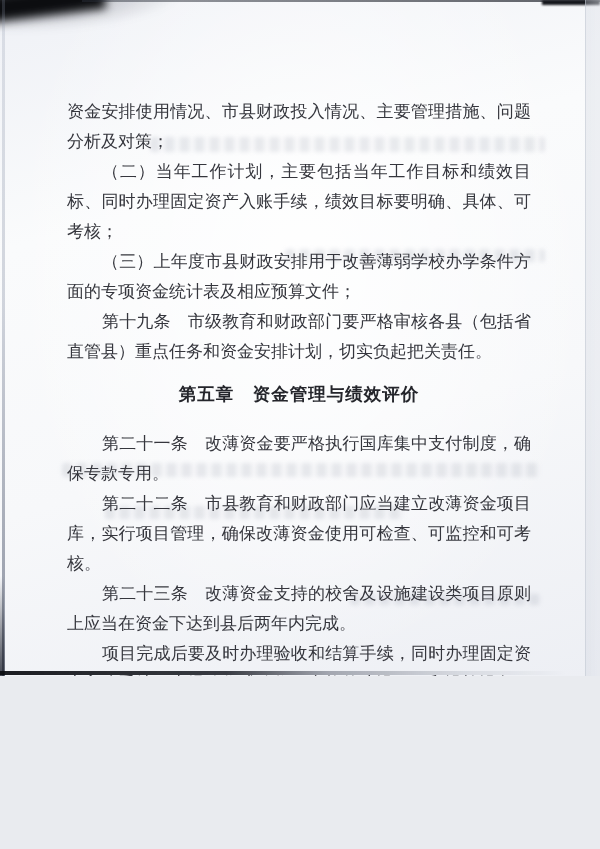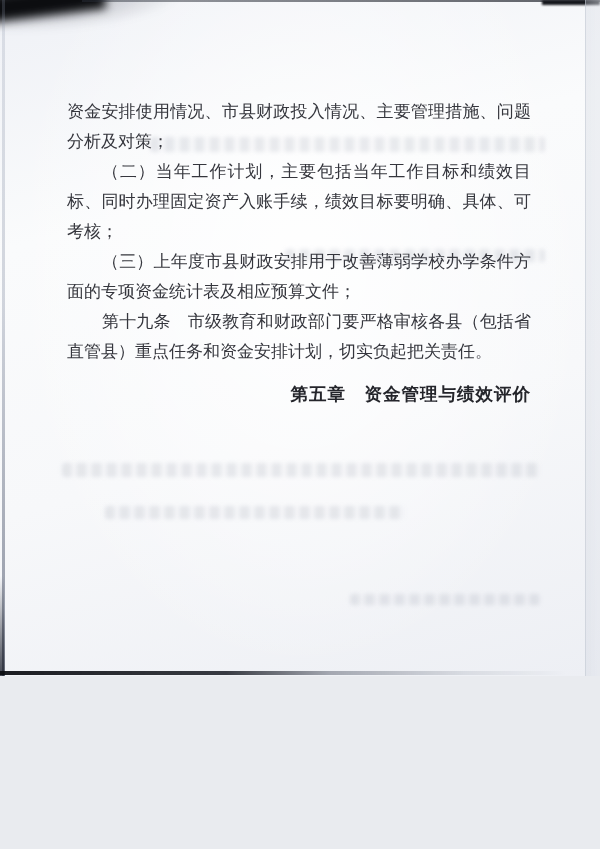--- a/index.html
+++ b/index.html
@@ -48,21 +48,21 @@
     left: 67px; top: 97px; width: 464px;
     color: #35363d;
     font-size: 17px; line-height: 30px;
     text-align: justify;
   }
   p.para { margin: 0; text-indent: 35px; }
   p.para.no-indent { text-indent: 0; }
   .chapter-heading {
     margin: 12px 0 20px;
     font-size: 17.5px; line-height: 30px;
-    font-weight: bold; text-align: right;
+    font-weight: bold; text-align: center;
     color: #24252b; letter-spacing: 1px;
     text-indent: 0;
   }
   .page-number {
     position: absolute; z-index: 2;
     left: 474px; top: 758px;
     font-size: 13.5px; color: #4b4d55; letter-spacing: 3px;
     white-space: nowrap;
   }
 </style>
@@ -88,16 +88,22 @@
   <div class="smear s6"></div>
 
   <div class="doc-body">
     <div>
         <p class="para no-indent">资金安排使用情况、市县财政投入情况、主要管理措施、问题分析及对策；</p>
         <p class="para">（二）当年工作计划，主要包括当年工作目标和绩效目标、同时办理固定资产入账手续，绩效目标要明确、具体、可考核；</p>
         <p class="para">（三）上年度市县财政安排用于改善薄弱学校办学条件方面的专项资金统计表及相应预算文件；</p>
         <p class="para">第十九条　市级教育和财政部门要严格审核各县（包括省直管县）重点任务和资金安排计划，切实负起把关责任。</p>
       </div>
     <h2 class="chapter-heading">第五章　资金管理与绩效评价</h2>
+    <div>
+        <p class="para">第二十一条　改薄资金要严格执行国库集中支付制度，确保专款专用。</p>
+        <p class="para">第二十二条　市县教育和财政部门应当建立改薄资金项目库，实行项目管理，确保改薄资金使用可检查、可监控和可考核。</p>
+        <p class="para">第二十三条　改薄资金支持的校舍及设施建设类项目原则上应当在资金下达到县后两年内完成。</p>
+        <p class="para">项目完成后要及时办理验收和结算手续，同时办理固定资产入账手续。未经验收或验收不合格的建设项目和设施设备不得交</p>
+      </div>
   </div>
 
   <div class="page-number">— 7 —</div>
 </div>
 
 </body></html>

